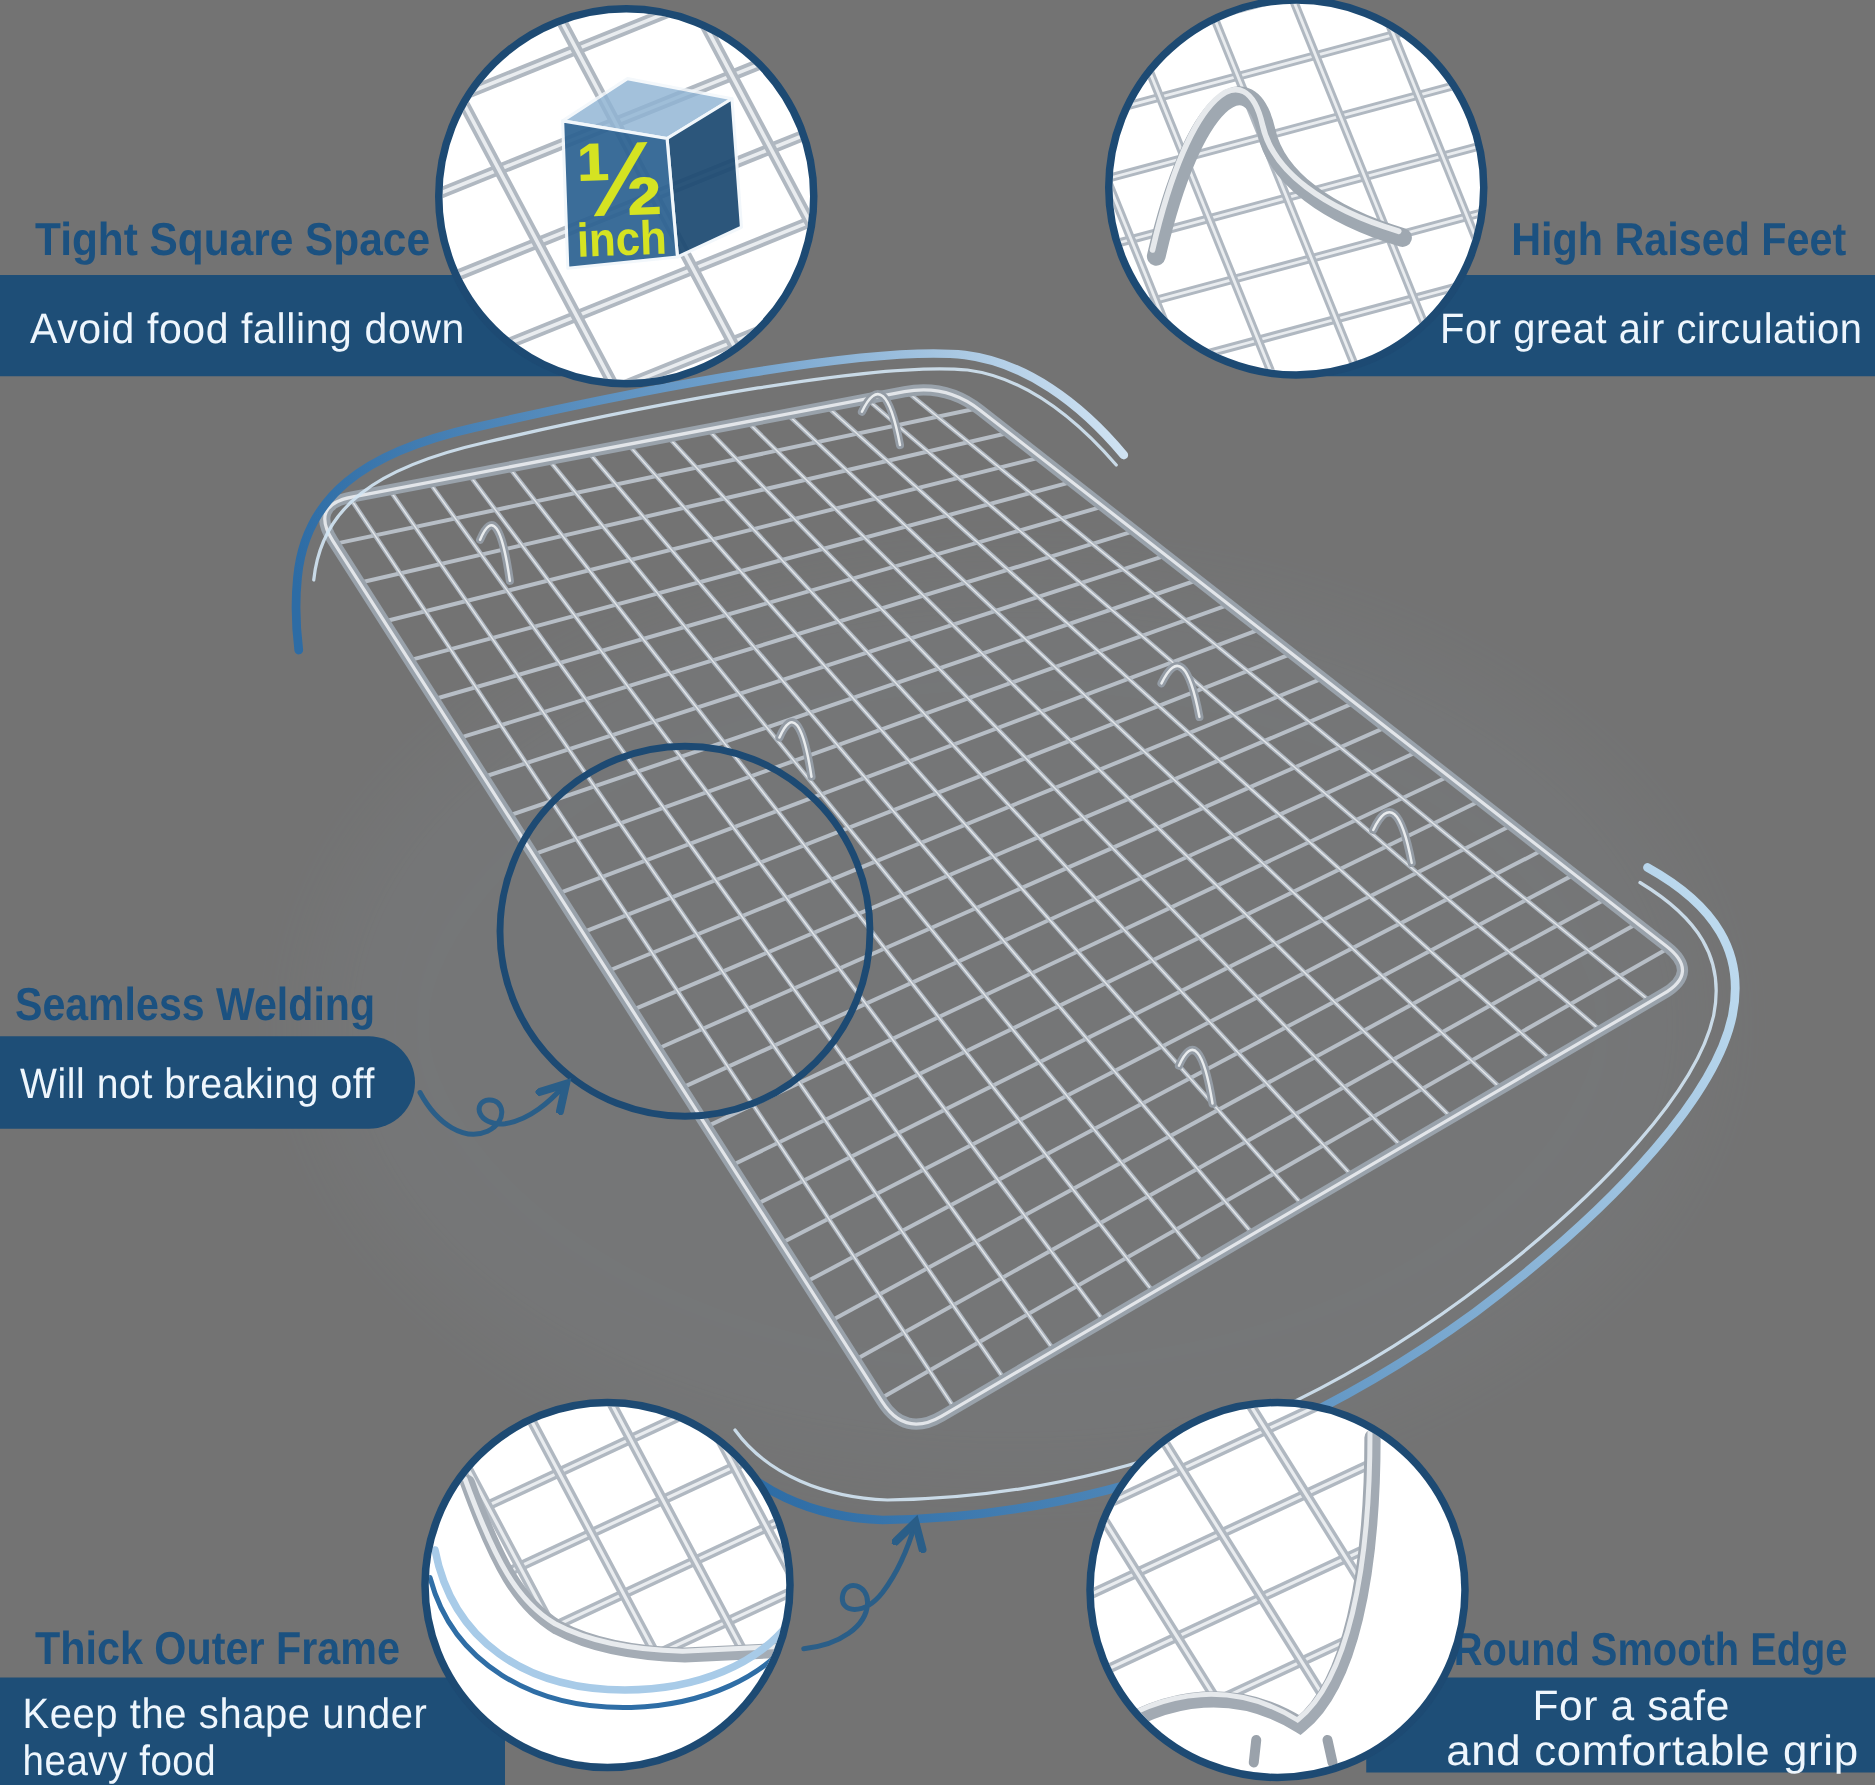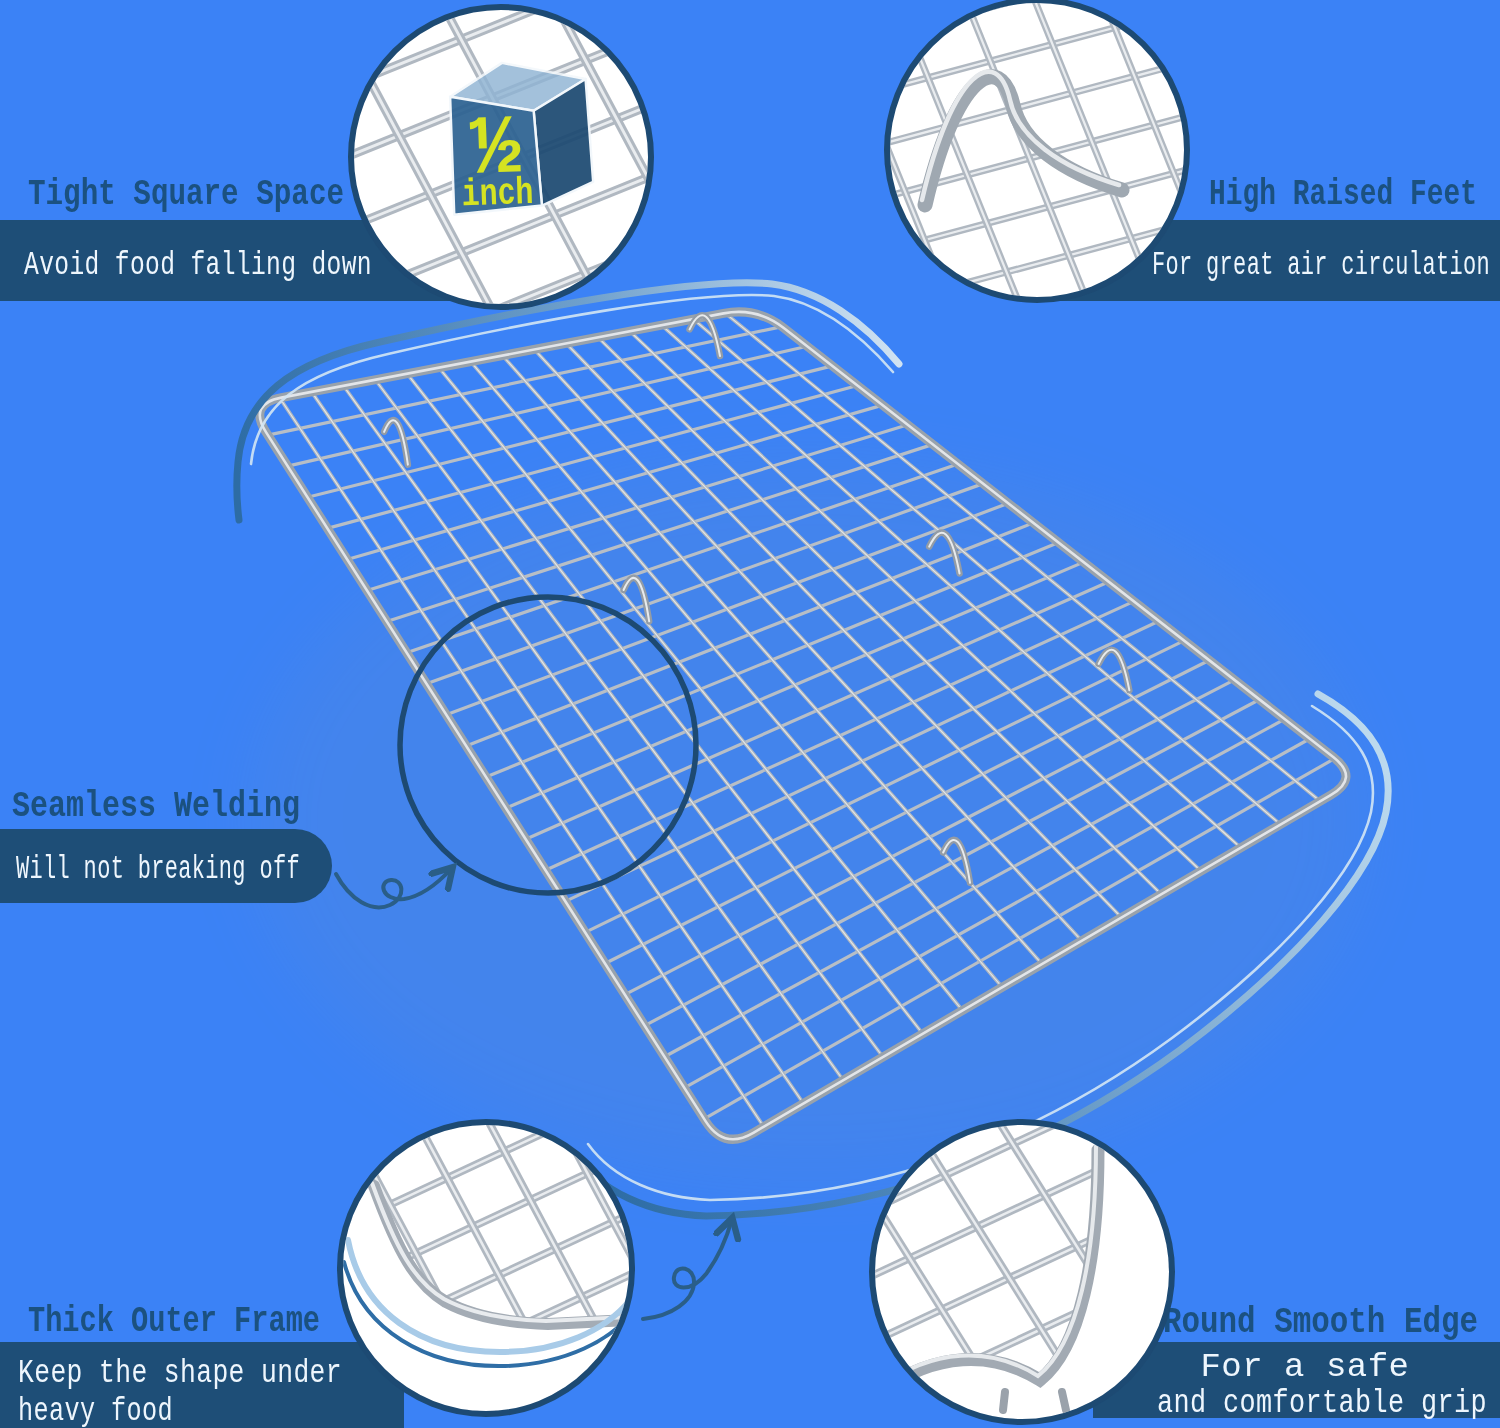--- a/index.html
+++ b/index.html
@@ -1,17 +1,17 @@
 <!DOCTYPE html>
 <html><head>
 <meta charset="utf-8">
 <style>
   html,body{margin:0;padding:0;background:#ffffff;}
-  .stage{position:relative;width:1500px;height:1428px;background:#3b82f6;overflow:hidden;
-         font-family:Liberation Mono, monospace;}
+  .stage{position:relative;width:1500px;height:1428px;background:#737373;overflow:hidden;
+         font-family:Liberation Sans, sans-serif;}
   svg{display:block;}
   .h{font-weight:bold;font-size:37px;fill:#1b5180;}
   .bt{font-size:34px;fill:#eef6fd;letter-spacing:0.5px;}
   .cube-frac{font-weight:bold;font-size:84px;fill:#d5e322;}
   .cube-unit{font-weight:bold;font-size:38px;fill:#d5e322;}
   .inset-bg{fill:#ffffff;}
   .inset-border{fill:none;stroke:#1d4a73;stroke-width:6;}
 </style>
 </head>
 <body>

